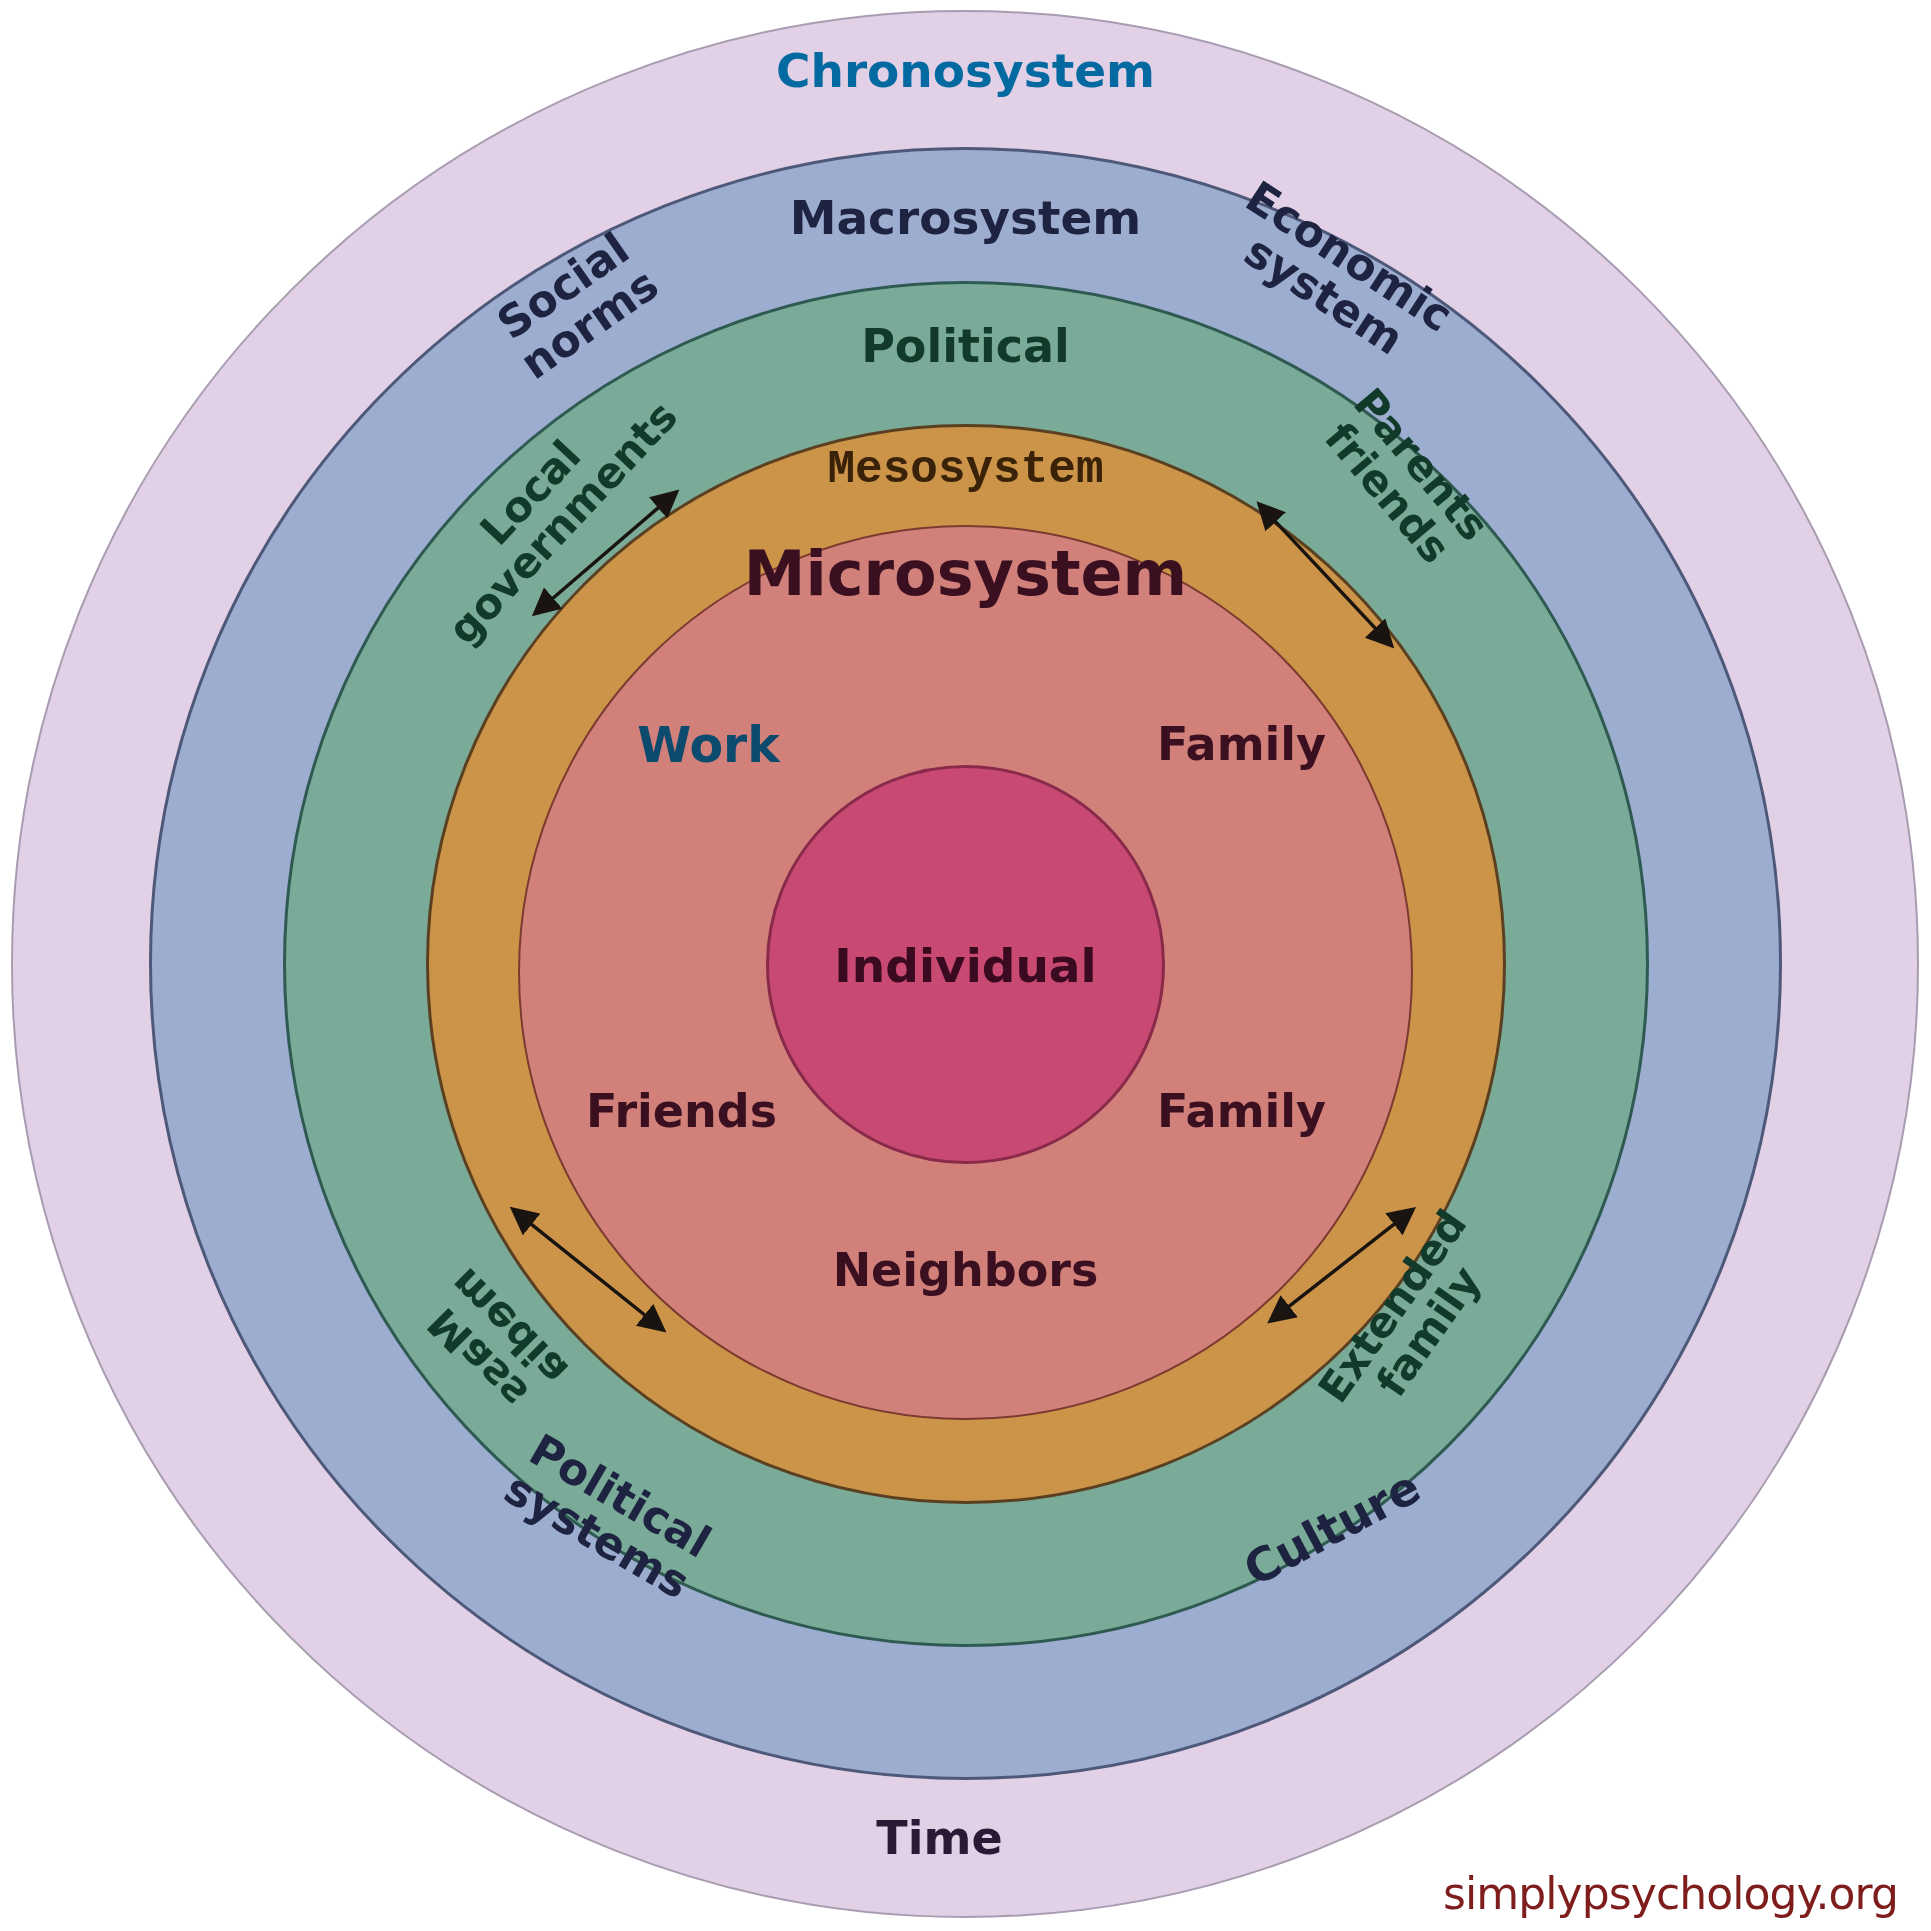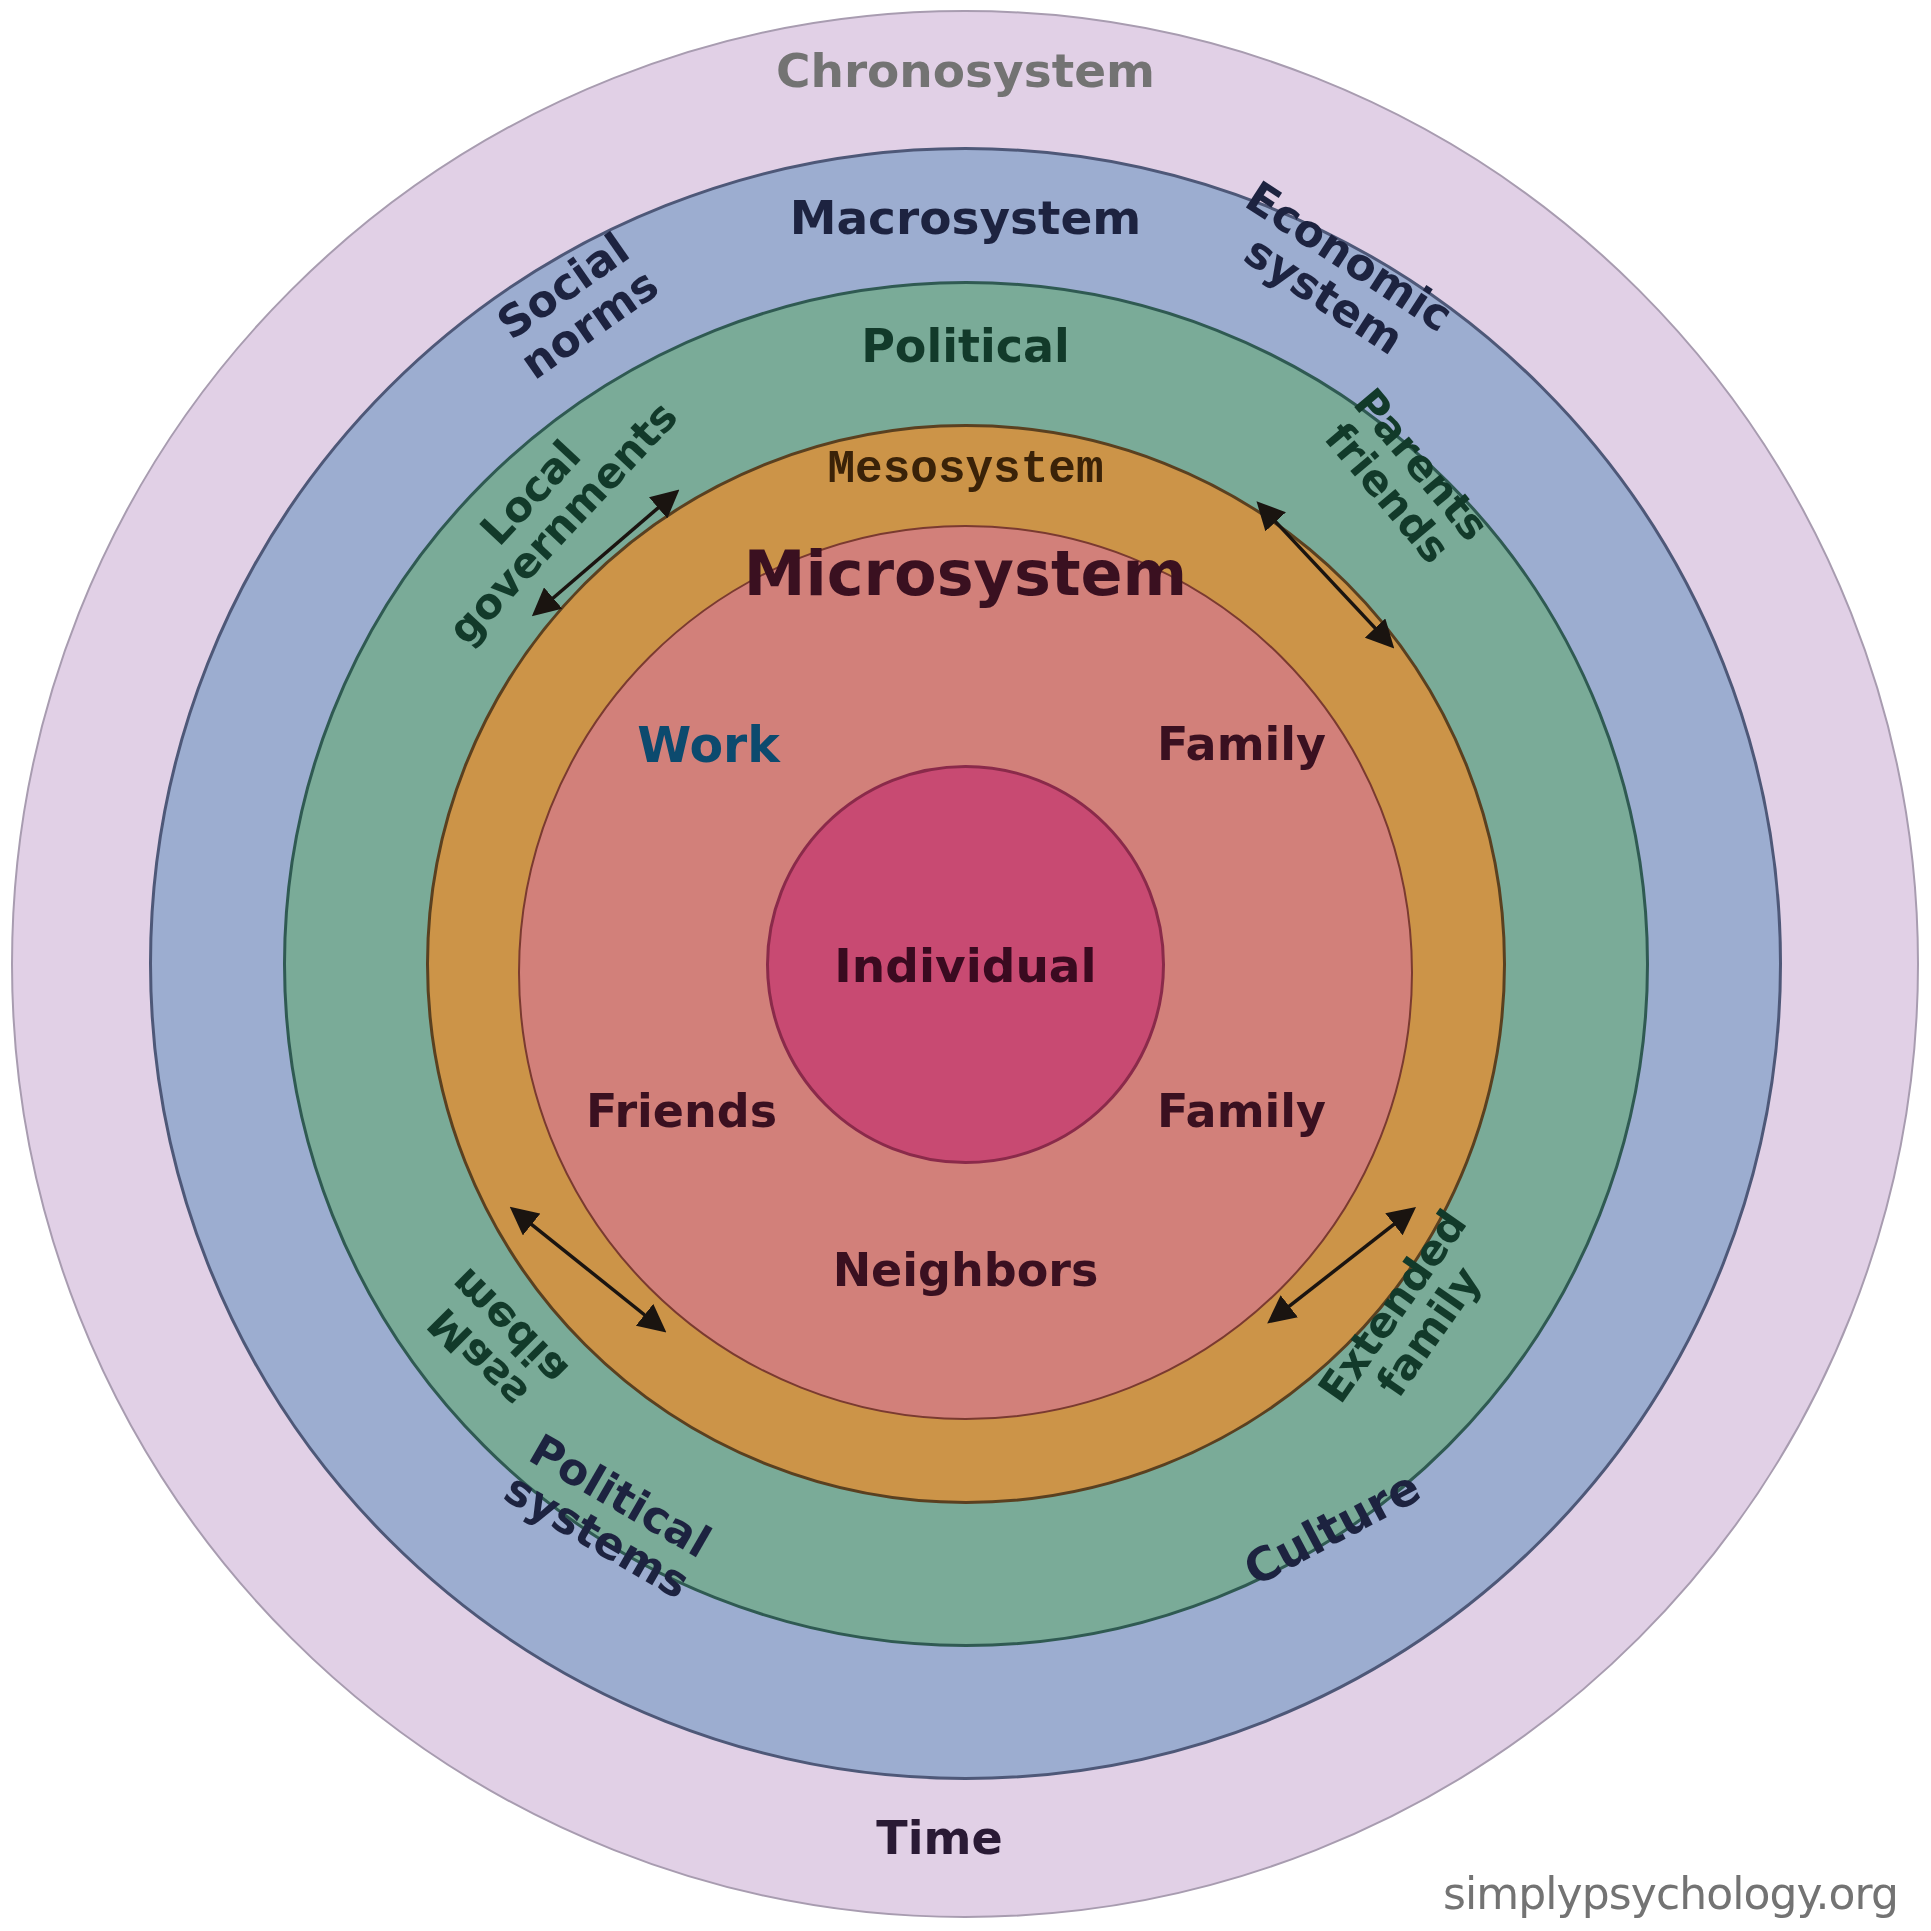--- a/index.html
+++ b/index.html
@@ -3,21 +3,21 @@
 <meta charset="utf-8">
 <style>
   html, body { margin: 0; padding: 0; background: #ffffff; }
   body { width: 1931px; height: 1931px; position: relative; overflow: hidden;
          font-family: "DejaVu Sans", sans-serif; }
   .ring { position: absolute; border-radius: 50%; box-sizing: border-box; }
   .lbl { position: absolute; white-space: nowrap; font-weight: bold; text-align: center;
          transform-origin: 50% 50%; line-height: 1.05; }
   .lbl span { display: block; }
   svg.arrows { position: absolute; left: 0; top: 0; width: 1931px; height: 1931px; pointer-events: none; }
-  .credit { position: absolute; right: 33px; top: 1868px; font-size: 44px; color: #737373;
+  .credit { position: absolute; right: 33px; top: 1868px; font-size: 44px; color: #7f1d1d;
             font-family: "DejaVu Sans", sans-serif; letter-spacing: -0.9px; }
 </style>
 </head>
 <body>
 
 <div class="ring" style="left:11.4px; top:9.7px; width:1908px; height:1908px; background:#e1d0e6; border:2.6px solid #a89cb0;"></div>
 <div class="ring" style="left:149px; top:147px; width:1633px; height:1633px; background:#9cadd0; border:3.5px solid #4e5878;"></div>
 <div class="ring" style="left:283px; top:281px; width:1366px; height:1366px; background:#7aab98; border:3.5px solid #2f5a52;"></div>
 <div class="ring" style="left:426px; top:424px; width:1080px; height:1080px; background:#cc9448; border:3.5px solid #5a4020;"></div>
 <div class="ring" style="left:518px; top:525px; width:895px; height:895px; background:#d2807a; border:2.6px solid #7a3a30;"></div>
@@ -28,21 +28,21 @@
     <marker id="ah" markerWidth="8" markerHeight="8" refX="6" refY="4" orient="auto-start-reverse" markerUnits="strokeWidth">
       <path d="M0,0 L8,4 L0,8 Z" fill="#1a1410"></path>
     </marker>
   </defs>
   <line x1="768" y1="563" x2="612" y2="697" stroke="#1a1410" stroke-width="4" marker-start="url(#ah)" marker-end="url(#ah)"></line>
   <line x1="1437" y1="577" x2="1583" y2="733" stroke="#1a1410" stroke-width="4" marker-start="url(#ah)" marker-end="url(#ah)"></line>
   <line x1="587" y1="1380" x2="753" y2="1513" stroke="#1a1410" stroke-width="4" marker-start="url(#ah)" marker-end="url(#ah)"></line>
   <line x1="1607" y1="1380" x2="1450" y2="1503" stroke="#1a1410" stroke-width="4" marker-start="url(#ah)" marker-end="url(#ah)"></line>
 </svg>
 
-<div class="lbl" style="left:702px; width:527px; top:46px; font-size:47px; color:#737373;">Chronosystem</div>
+<div class="lbl" style="left:702px; width:527px; top:46px; font-size:47px; color:#0369a1;">Chronosystem</div>
 <div class="lbl" style="left:702px; width:527px; top:193px; font-size:47px; color:#1d2340;">Macrosystem</div>
 <div class="lbl" style="left:702px; width:527px; top:322px; font-size:46px; color:#123a2a;">Political</div>
 <div class="lbl" style="left:702px; width:527px; top:446px; font-size:46px; color:#3a2208;font-family:Liberation Mono, monospace;">Mesosystem</div>
 <div class="lbl" style="left:702px; width:527px; top:541px; font-size:62px; color:#3a1020;">Microsystem</div>
 
 <div class="lbl" style="left:445px; top:259px; width:263px; font-size:44px; color:#1d2340; transform:rotate(-35deg);">
   <span>Social</span>
   <span>norms</span>
 </div>
 <div class="lbl" style="left:1196px; top:230px; width:281px; font-size:44px; color:#1d2340; transform:rotate(33deg);">

